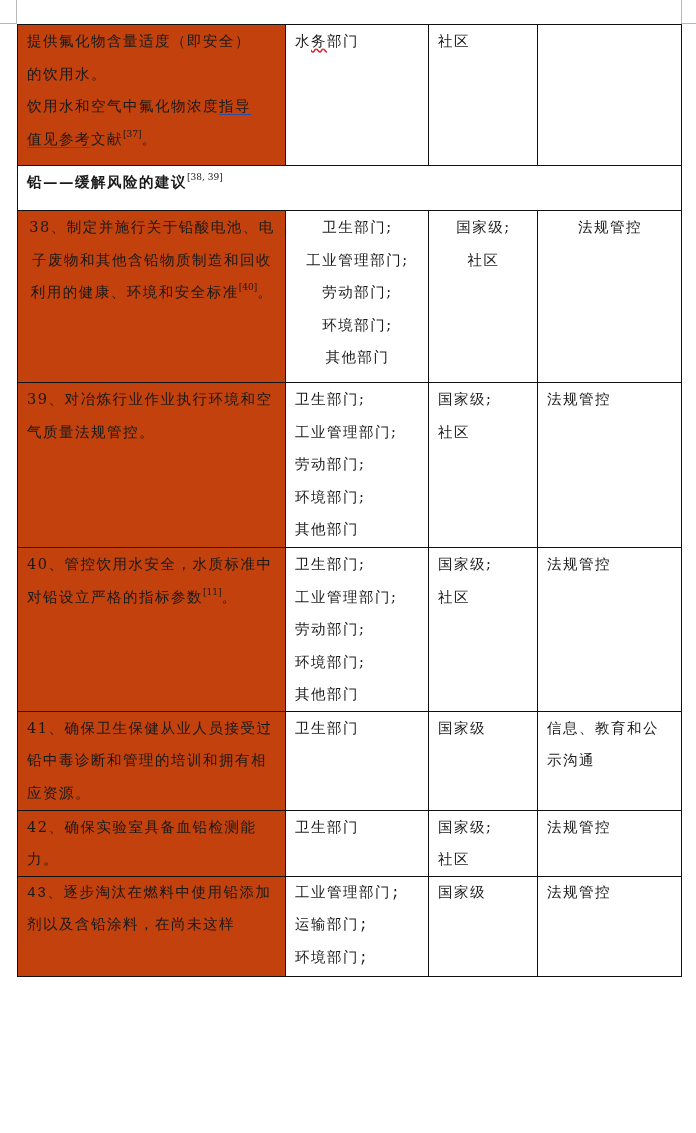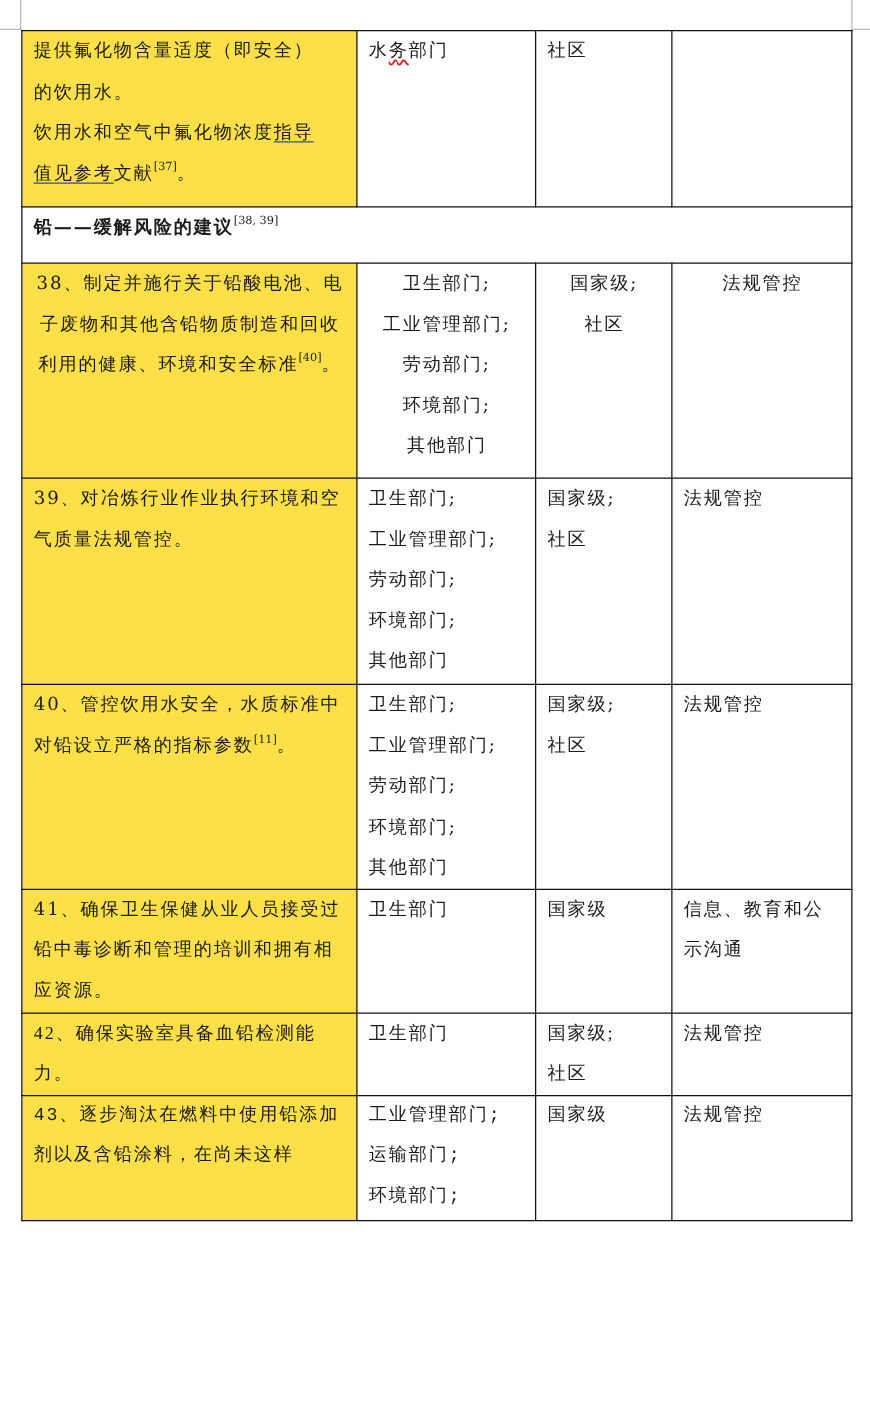--- a/index.html
+++ b/index.html
@@ -13,21 +13,21 @@
               table-layout:fixed; width:664px; }
   table.doc td { border:1.5px solid #111; vertical-align:top;
                  padding:0 8px 0 9px; font-size:14.5px; line-height:32.5px;
                  letter-spacing:1.5px; word-break:break-all; }
   col.c1 { width:268px; } col.c2 { width:143px; } col.c3 { width:109px; } col.c4 { width:144px; }
   .line { display:block; }
   sup { font-size:9px; line-height:0; vertical-align:7px; letter-spacing:0; }
   .link { text-decoration:underline; text-decoration-color:#2b4fa8; text-underline-offset:3px;font-family:Liberation Serif, serif; }
   .squig { text-decoration:underline wavy #d22; text-underline-offset:2px; }
   .section td { font-weight:bold; font-size:15.5px; padding-top:1px; height:44px; }
-  .cell-left { background:#fde047; }
+  .cell-left { background:#c2410c; }
 </style>
 </head>
 <body>
 
 <div class="corner-left"></div>
 <div class="corner-right"></div>
 
 <table class="doc">
   <colgroup>
       <col class="c1">
@@ -108,21 +108,21 @@
       <td class="cell-left"><span>41、确保卫生保健从业人员接受过铅中毒诊断和管理的培训和拥有相应资源。</span></td>
       <td>
           <span class="line">卫生部门</span>
         </td>
       <td>
           <span class="line">国家级</span>
         </td>
       <td><span>信息、教育和公示沟通</span></td>
     </tr>
 
-    <tr style="height:66px;font-family:Liberation Serif, serif;">
+    <tr style="height:66px;">
       <td class="cell-left"><span>42、确保实验室具备血铅检测能力。</span></td>
       <td>
           <span class="line">卫生部门</span>
         </td>
       <td>
         <span class="line">国家级;</span>
         <span class="line">社区</span>
       </td>
       <td><span>法规管控</span></td>
     </tr>

